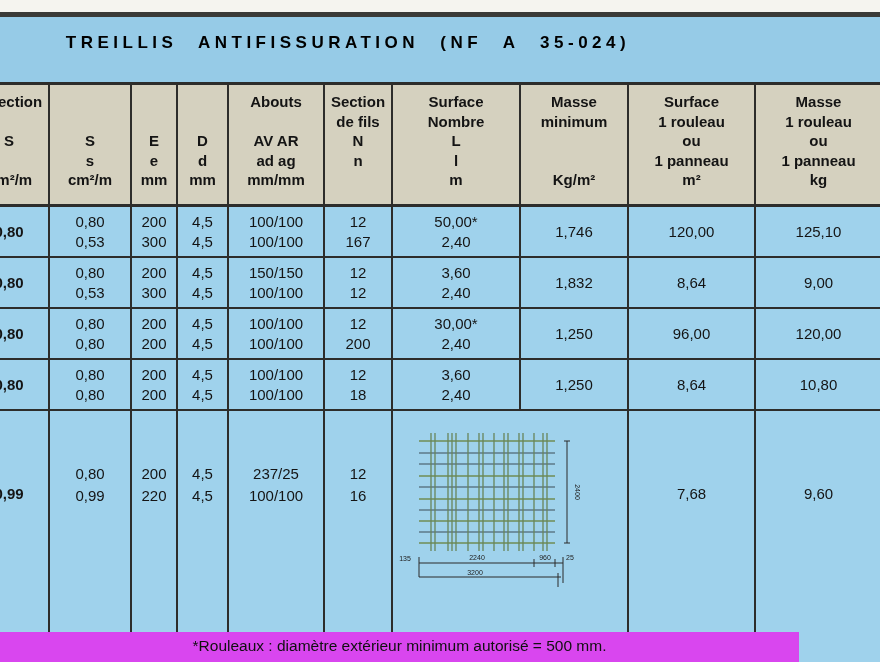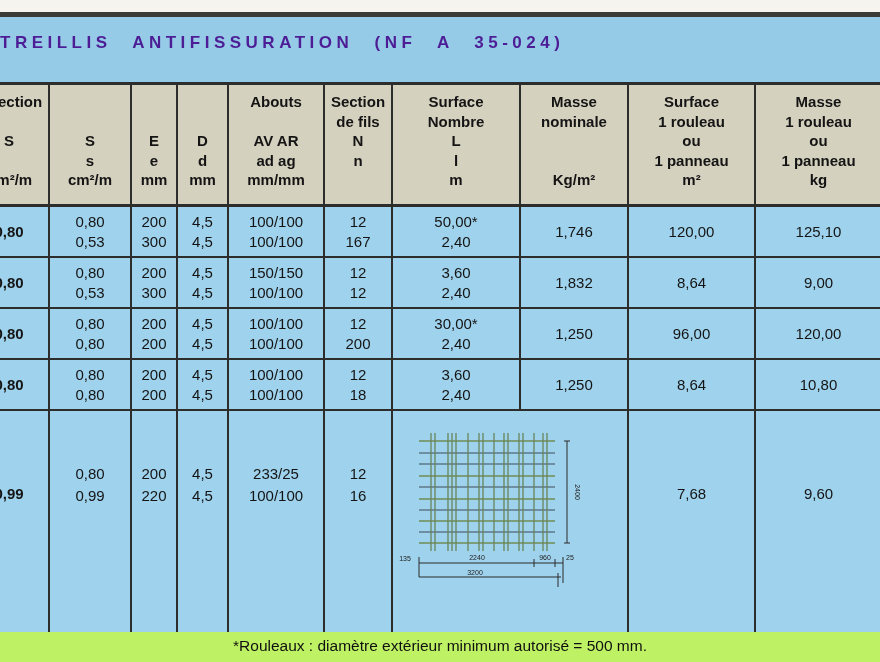--- a/index.html
+++ b/index.html
@@ -2,22 +2,22 @@
 <html><head>
 <meta charset="utf-8">
 <style>
   html,body{margin:0;padding:0;}
   body{width:880px;height:662px;overflow:hidden;background:#f5f4ef;
        font-family:"Liberation Sans",sans-serif;color:#141414;}
   .sheet{position:relative;width:880px;height:662px;}
   .top-strip{position:absolute;top:0;left:0;width:880px;height:12px;background:#f5f4ef;}
   .top-rule{position:absolute;top:12px;left:0;width:880px;height:5px;background:#3a3a37;}
   .blue-band{position:absolute;top:17px;left:0;width:880px;height:615px;background:#96cbe7;}
-  .title{position:absolute;top:33px;left:0;width:696px;text-align:left;
-         font-size:17px;font-weight:bold;letter-spacing:4.5px;word-spacing:12px;color:#4c1d95;}
+  .title{position:absolute;top:33px;left:0;width:696px;text-align:center;
+         font-size:17px;font-weight:bold;letter-spacing:4.5px;word-spacing:12px;color:#000000;}
   .table-wrap{position:absolute;top:82px;left:-14px;}
   table{border-collapse:collapse;table-layout:fixed;width:894px;}
   th,td{border:2px solid #2d2d2b;padding:0;overflow:hidden;}
   thead th{background:#d5d1bf;font-weight:bold;vertical-align:top;
            border-top:3px solid #2d2d2b;border-bottom:3px solid #2d2d2b;
            height:112px;padding-top:7px;}
   .hl{height:19.5px;line-height:19.5px;font-size:15px;text-align:center;white-space:nowrap;}
   tbody td{background:#9fd2ec;text-align:center;font-size:15px;vertical-align:middle;}
   .r14 td{height:49px;}
   .two div{line-height:20px;white-space:nowrap;}
@@ -25,21 +25,21 @@
   th.c-section .hl,td.c-section{padding-right:18px;}
   th.c-section{padding-right:0;}
   th.c-section .hl{padding-right:18px;}
   td.last,th.last{border-right:none;}
   .r5 td{height:213px;vertical-align:top;border-bottom:4px solid #2d2d2b;}
   .r5 td.val{padding-top:52px;}
   .r5 td.c-section{padding-top:74px;}
   .r5 td.single{padding-top:74px;}
   .r5 .two div{line-height:22px;}
   .diag-cell{padding:0;}
-  .footer{position:absolute;top:632px;left:0;width:880px;height:30px;background:#bef264;
+  .footer{position:absolute;top:632px;left:0;width:799px;height:30px;background:#d946ef;
           text-align:center;font-size:15.5px;line-height:27px;color:#101010;}
   svg text{font-family:"Liberation Sans",sans-serif;}
 </style>
 </head>
 <body>
 
 <div class="sheet">
   <div class="top-strip"></div>
   <div class="top-rule"></div>
   <div class="blue-band"></div>
@@ -105,21 +105,21 @@
         </th>
         <th>
           <div class="hl">Surface</div>
           <div class="hl">Nombre</div>
           <div class="hl">L</div>
           <div class="hl">l</div>
           <div class="hl">m</div>
         </th>
         <th>
           <div class="hl">Masse</div>
-          <div class="hl">nominale</div>
+          <div class="hl">minimum</div>
           <div class="hl"></div>
           <div class="hl"></div>
           <div class="hl">Kg/m²</div>
         </th>
         <th>
           <div class="hl">Surface</div>
           <div class="hl">1 rouleau</div>
           <div class="hl">ou</div>
           <div class="hl">1 panneau</div>
           <div class="hl">m²</div>
@@ -262,21 +262,21 @@
             </td>
         <td class="two val">
               <div>200</div>
               <div>220</div>
             </td>
         <td class="two val">
               <div>4,5</div>
               <div>4,5</div>
             </td>
         <td class="two val">
-              <div>233/25</div>
+              <div>237/25</div>
               <div>100/100</div>
             </td>
         <td class="two val">
               <div>12</div>
               <div>16</div>
             </td>
         <td class="diag-cell" colspan="2">
           <svg width="234" height="208" viewBox="0 0 234 208">
 
             <g stroke-width="1.4">

